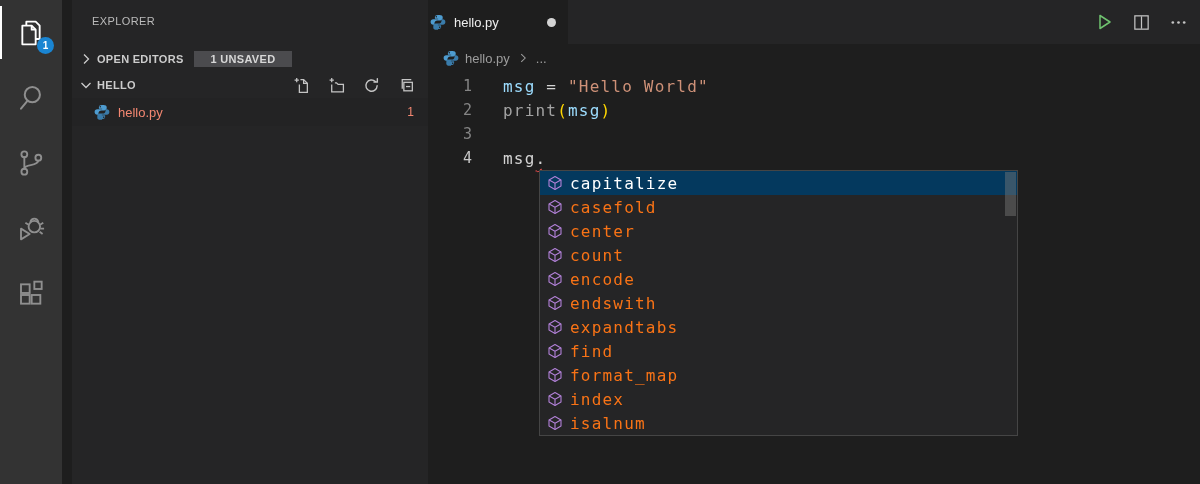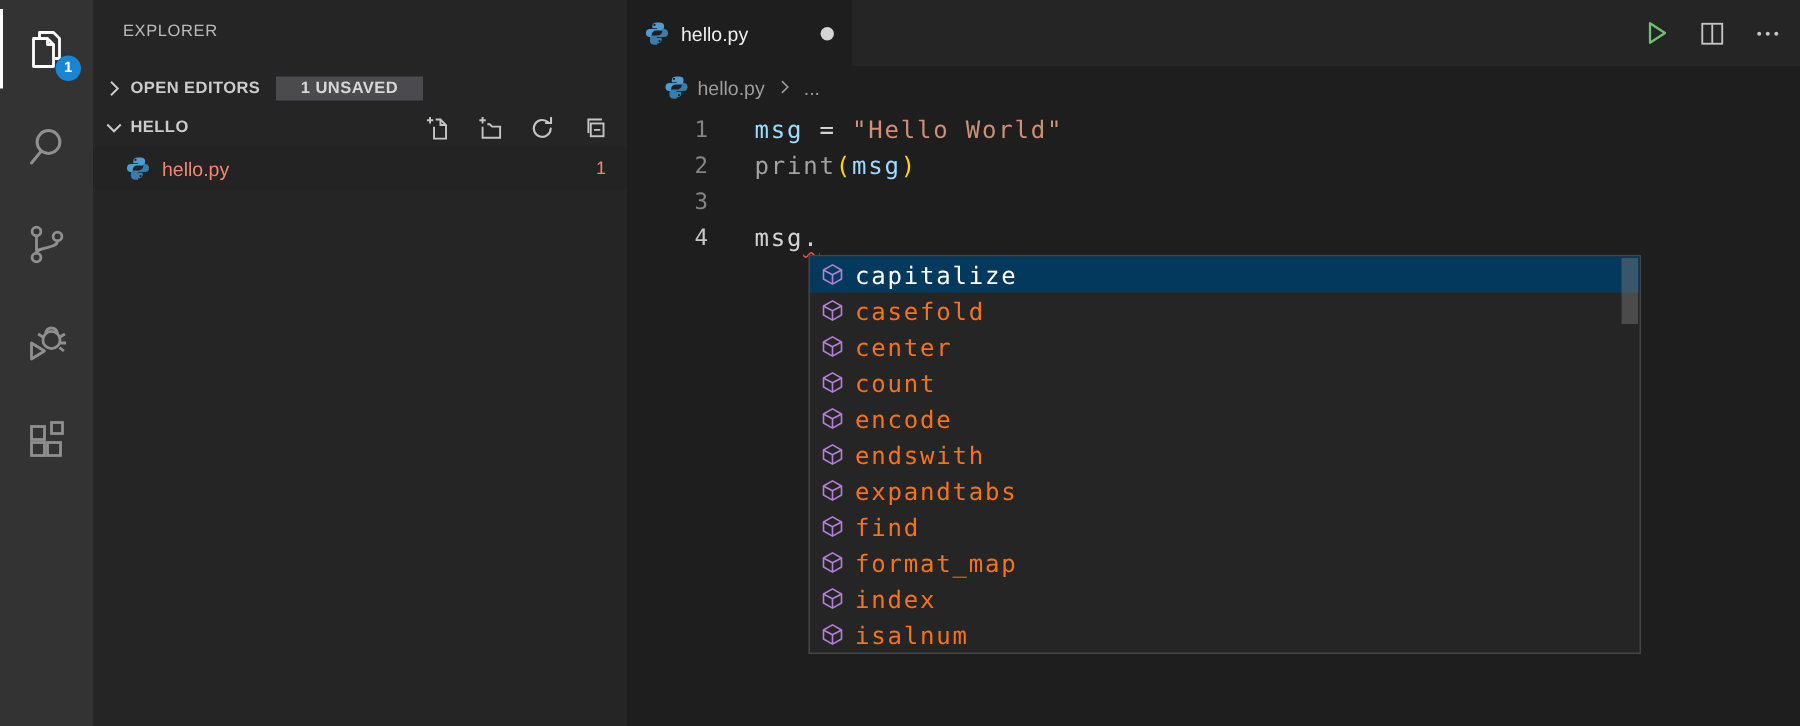--- a/index.html
+++ b/index.html
@@ -29,21 +29,21 @@
   .ab-icon-wrap { position:relative; }
   .ab-badge {
     position:absolute; right:-7px; bottom:-5px;
     min-width:17px; height:17px; border-radius:50%;
     background:#1a85d2; color:#ffffff;
     font-size:10px; font-weight:bold; line-height:17px; text-align:center;
   }
 
   
   .sidebar {
-    position:absolute; left:62px; top:0; width:356px; height:484px;
+    position:absolute; left:72px; top:0; width:356px; height:484px;
     background:#252526; z-index:4;
   }
   .sidebar-title {
     height:46px; padding:15px 0 0 20px;
     font-size:11px; color:#bbbbbb; letter-spacing:0.4px;
   }
   .section-row {
     height:26px; display:flex; align-items:center; padding:0 8px 0 6px;
     cursor:pointer;
     text-align:center;
@@ -109,21 +109,21 @@
     text-decoration-line:underline;
     text-decoration-style:wavy;
     text-decoration-color:#f14c4c;
     text-decoration-thickness:1px;
     text-underline-offset:4px;
     text-decoration-skip-ink:none;
   }
 
   
   .suggest-widget {
-    position:absolute; left:539px; top:170px; width:555px;
+    position:absolute; left:539px; top:170px; width:479px;
     background:#252526; border:1px solid #454545; z-index:10;
   }
   .sg-row {
     height:24px; display:flex; align-items:center; gap:7px; padding-left:7px;
     cursor:pointer;
   }
   .sg-row.selected { background:#04395e; }
   .sg-label {
     font-family:"DejaVu Sans Mono","Liberation Mono",monospace;
     font-size:16px; letter-spacing:1.2px; color:#f97316;

